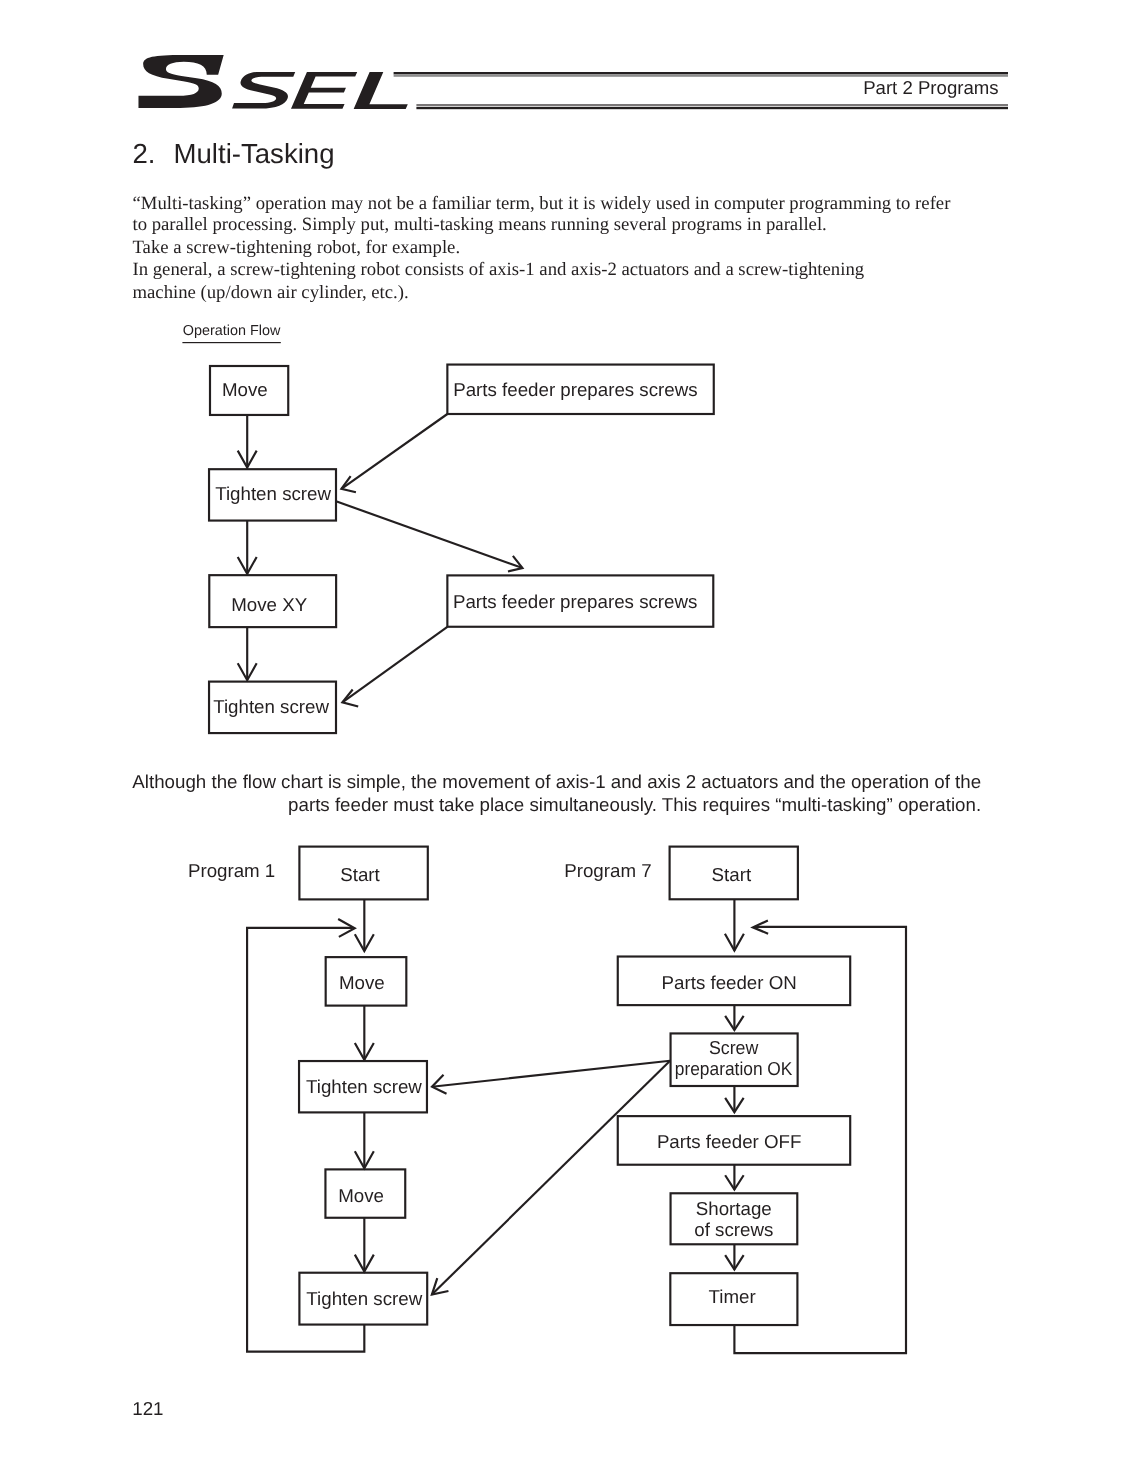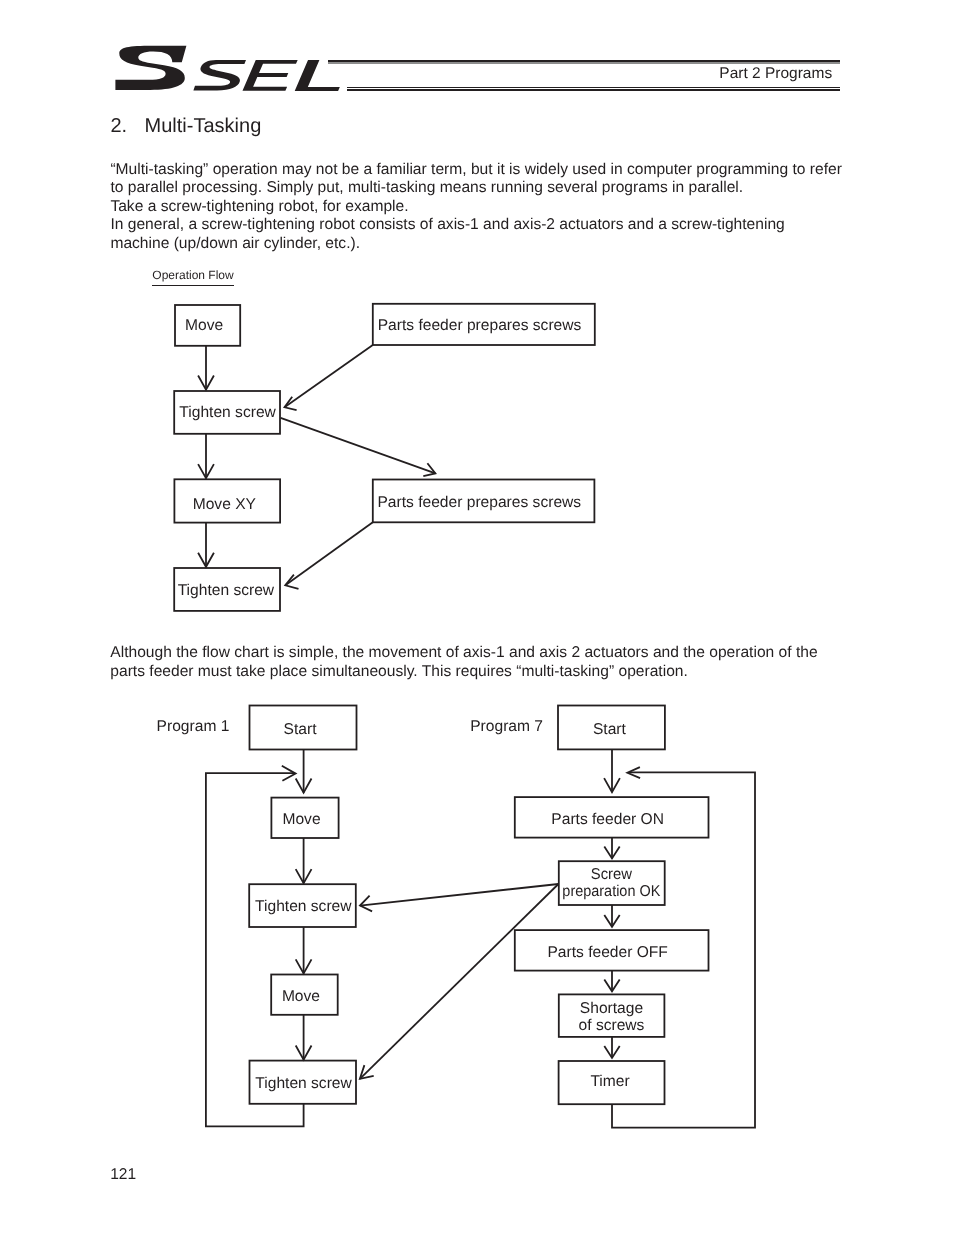--- a/index.html
+++ b/index.html
@@ -13,27 +13,27 @@
 
   
   .logo-svg{position:absolute;left:0;top:0;}
   .hdr-rule-top{position:absolute;left:328px;top:59.7px;width:511.5px;height:2.6px;background:#231f20;}
   .hdr-rule-top-shadow{position:absolute;left:328px;top:62.3px;width:511.5px;height:1.4px;background:#8d8d8d;}
   .hdr-rule-mid{position:absolute;left:346.5px;top:86.6px;width:493px;height:1.2px;background:#231f20;}
   .hdr-rule-bot{position:absolute;left:346.5px;top:89.0px;width:493px;height:1.9px;background:#231f20;}
   .hdr-part{position:absolute;left:719.3px;top:65.4px;font-size:15.5px;white-space:nowrap;}
 
   
-  .sec{position:absolute;left:110.4px;top:115.0px;font-size:20px;white-space:nowrap;}
+  .sec{position:absolute;left:110.4px;top:115.0px;font-size:23px;white-space:nowrap;}
   .sec-num{display:inline-block;width:34.2px;}
 
   
   .para{position:absolute;font-size:15.6px;line-height:18.5px;white-space:pre;}
-  #para1{left:110.4px;top:160.5px;}
-  #para2{left:110.3px;top:644.3px;}
+  #para1{left:110.4px;top:160.5px;font-family:Liberation Serif, serif;}
+  #para2{left:110.3px;top:644.3px;text-align:right;}
   .flow-label{position:absolute;left:152.3px;top:267.6px;height:18px;font-size:12px;white-space:nowrap;}
   .flow-label u{text-decoration:none;position:relative;}
   .flow-label u::after{content:'';position:absolute;left:0;right:0;top:17.3px;height:1.2px;background:#231f20;}
 
   
   .prog-label{position:absolute;font-size:15.6px;white-space:nowrap;}
   #prog1{left:156.6px;top:717.6px;text-align:center;}
   #prog2{left:470.2px;top:717.6px;}
 
   

